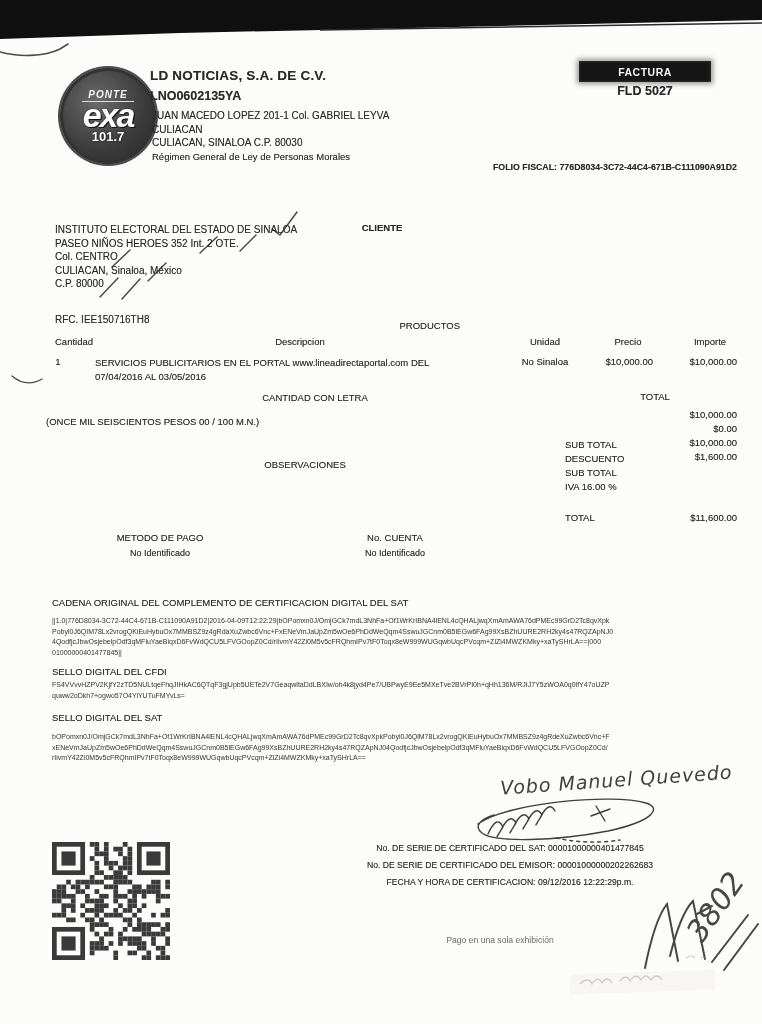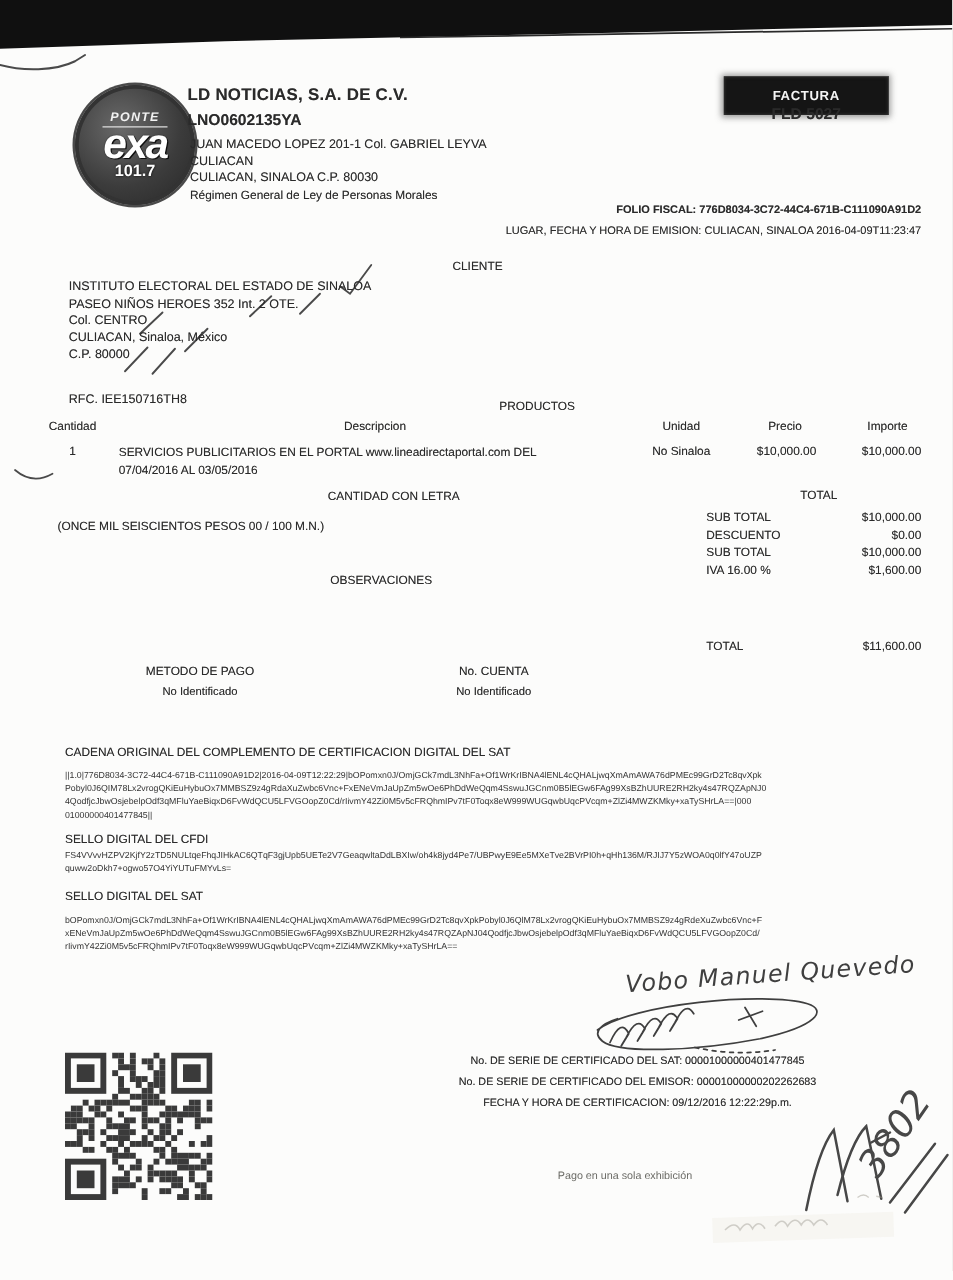--- a/index.html
+++ b/index.html
@@ -24,57 +24,57 @@
     text-shadow:0 0 1px #000, 1px 1px 0 #111;letter-spacing:-2px;}
   .logo-freq{color:#fff;font-size:13px;font-weight:bold;margin-top:-1px;text-shadow:0 0 2px #000;}
 
   .co-name{left:150px;top:68px;font-size:13.5px;font-weight:bold;letter-spacing:.2px;}
   .co-rfc{left:150px;top:89px;font-size:12.5px;font-weight:bold;}
   .co-a1{left:152px;top:110px;font-size:10px;}
   .co-a2{left:152px;top:123.5px;font-size:10px;}
   .co-a3{left:152px;top:137px;font-size:10px;}
   .co-reg{left:152px;top:150.5px;font-size:9.5px;}
 
-  .factura-bar{left:579px;top:61px;width:132px;height:31px;background:#151515;
+  .factura-bar{left:579px;top:61px;width:132px;height:21px;background:#151515;
     color:#f5f5f5;font-size:10.5px;font-weight:bold;letter-spacing:.5px;
     display:flex;align-items:center;justify-content:center;
     box-shadow:0 0 5px 2px rgba(70,70,70,.55), inset 0 0 3px #444;}
   .fld{left:579px;top:84px;width:132px;font-size:12.5px;font-weight:bold;}
   .folio-fiscal{left:300px;top:162px;width:437px;font-size:8.8px;font-weight:bold;}
   .emision{left:280px;top:179px;width:457px;font-size:8.8px;}
 
   
-  .lbl-cliente{left:340px;top:208px;width:84px;font-size:9.5px;}
+  .lbl-cliente{left:340px;top:222px;width:84px;font-size:9.5px;font-weight:bold;}
   .cl-name{left:55px;top:224px;font-size:10px;}
   .cl-a1{left:55px;top:237.5px;font-size:10px;}
   .cl-a2{left:55px;top:251px;font-size:10px;}
   .cl-a3{left:55px;top:264.5px;font-size:10px;}
   .cl-cp{left:55px;top:278px;font-size:10px;}
   .cl-rfc{left:55px;top:291.5px;font-size:10px;margin-top:22px;}
 
   
   .lbl-productos{left:310px;top:320px;width:150px;font-size:9.5px;text-align:right;}
   .th{font-size:9.5px;top:336px;}
-  .th-cant{left:28px;width:60px;}
+  .th-cant{left:44px;width:60px;}
   .th-desc{left:200px;width:200px;}
   .th-uni{left:515px;width:60px;}
   .th-pre{left:603px;width:50px;}
   .th-imp{left:683px;width:54px;}
   .td{font-size:9.5px;top:356px;}
   .td-cant{left:28px;width:60px;}
   .td-desc{left:95px;width:352px;line-height:13.5px;}
   .td-uni{left:515px;width:60px;}
   .td-pre{left:575px;width:78px;}
   .td-imp{left:659px;width:78px;}
 
   
   .lbl-letra{left:235px;top:392px;width:160px;font-size:9.5px;}
   .lbl-totalhdr{left:610px;top:391px;width:90px;font-size:9.5px;}
   .letra{left:46px;top:416px;font-size:9.5px;}
-  .tot-label{left:565px;width:100px;font-size:9.5px;}
+  .tot-label{left:565px;width:100px;font-size:9.5px;margin-top:30px;}
   .tot-value{left:637px;width:100px;font-size:9.5px;}
   .lbl-obs{left:245px;top:459px;width:120px;font-size:9.5px;}
   .grand-label{left:565px;top:512px;width:100px;font-size:9.5px;}
   .grand-value{left:637px;top:512px;width:100px;font-size:9.5px;}
 
   .mp-label{left:95px;top:532px;width:130px;font-size:9.5px;}
   .mp-value{left:95px;top:548px;width:130px;font-size:9px;}
   .nc-label{left:330px;top:532px;width:130px;font-size:9.5px;text-align:center;}
   .nc-value{left:330px;top:548px;width:130px;font-size:9px;}
 
@@ -154,21 +154,20 @@
   <div class="abs co-name ink">LD NOTICIAS, S.A. DE C.V.</div>
   <div class="abs co-rfc ink">LNO0602135YA</div>
   <div class="abs co-a1 ink">JUAN MACEDO LOPEZ 201-1  Col. GABRIEL LEYVA</div>
   <div class="abs co-a2 ink">CULIACAN</div>
   <div class="abs co-a3 ink">CULIACAN, SINALOA C.P. 80030</div>
   <div class="abs co-reg ink">Régimen General de Ley de Personas Morales</div>
 
   <div class="abs factura-bar">FACTURA</div>
   <div class="abs fld center ink">FLD 5027</div>
   <div class="abs folio-fiscal right ink">FOLIO FISCAL: 776D8034-3C72-44C4-671B-C111090A91D2</div>
-  <div class="abs emision right ink">LUGAR, FECHA Y HORA DE EMISION: CULIACAN, SINALOA 2016-04-09T11:23:47</div>
 
   <div class="abs lbl-cliente center ink">CLIENTE</div>
   <div class="abs cl-name ink">INSTITUTO ELECTORAL DEL ESTADO DE SINALOA</div>
   <div class="abs cl-a1 ink">PASEO NIÑOS HEROES 352  Int. 2 OTE.</div>
   <div class="abs cl-a2 ink">Col. CENTRO</div>
   <div class="abs cl-a3 ink">CULIACAN, Sinaloa, México</div>
   <div class="abs cl-cp ink">C.P. 80000</div>
   <div class="abs cl-rfc ink">RFC. IEE150716TH8</div>
 
   <div class="abs lbl-productos center ink">PRODUCTOS</div>

